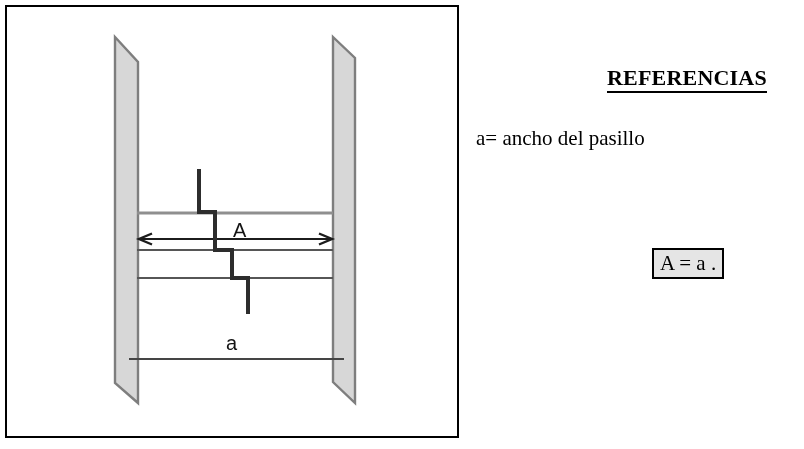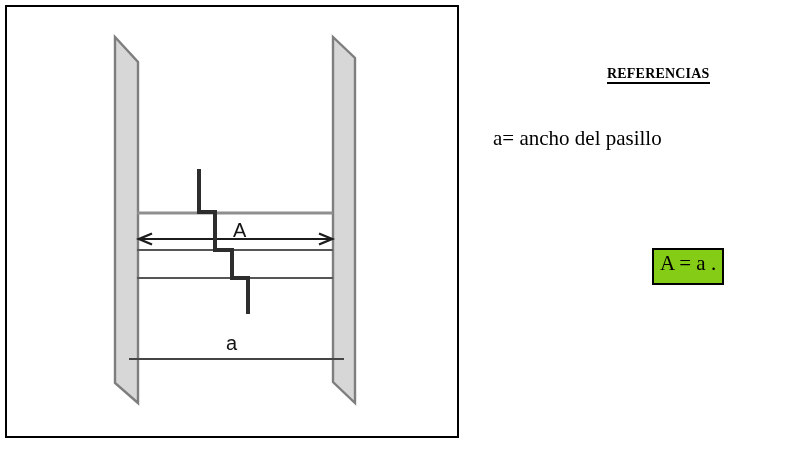--- a/index.html
+++ b/index.html
@@ -40,46 +40,46 @@
     font-size: 20px;
     line-height: 1;
     color: #141414;
   }
   .label-A { left: 233px; top: 220px; }
   .label-a { left: 226px; top: 333px; }
   .refs-title {
     position: absolute;
     left: 607px;
     top: 66px;
-    font-size: 14px;
+    font-size: 22px;
     font-weight: bold;
     line-height: 1.1;
     letter-spacing: 0.2px;
     border-bottom: 2px solid #000000;
     padding-bottom: 1px;
     display: inline-block;
   }
   .ref-item {
     position: absolute;
-    left: 493px;
+    left: 476px;
     font-size: 21px;
     line-height: 1.2;
     white-space: nowrap;
   }
   .ref-item-a { top: 126px; }
   .ref-item-A { top: 188px; }
   .formula-box {
     position: absolute;
     left: 652px;
     top: 248px;
     border: 2px solid #000000;
-    padding: 1px 6px 8px 6px;
+    padding: 1px 6px 2px 6px;
     font-size: 21px;
     line-height: 1.15;
-    background: #84cc16;
+    background: #e5e5e5;
     white-space: nowrap;
   }
 </style>
 </head>
 <body>
 
 <div class="canvas">
 
   <div class="diagram-frame"></div>
 

